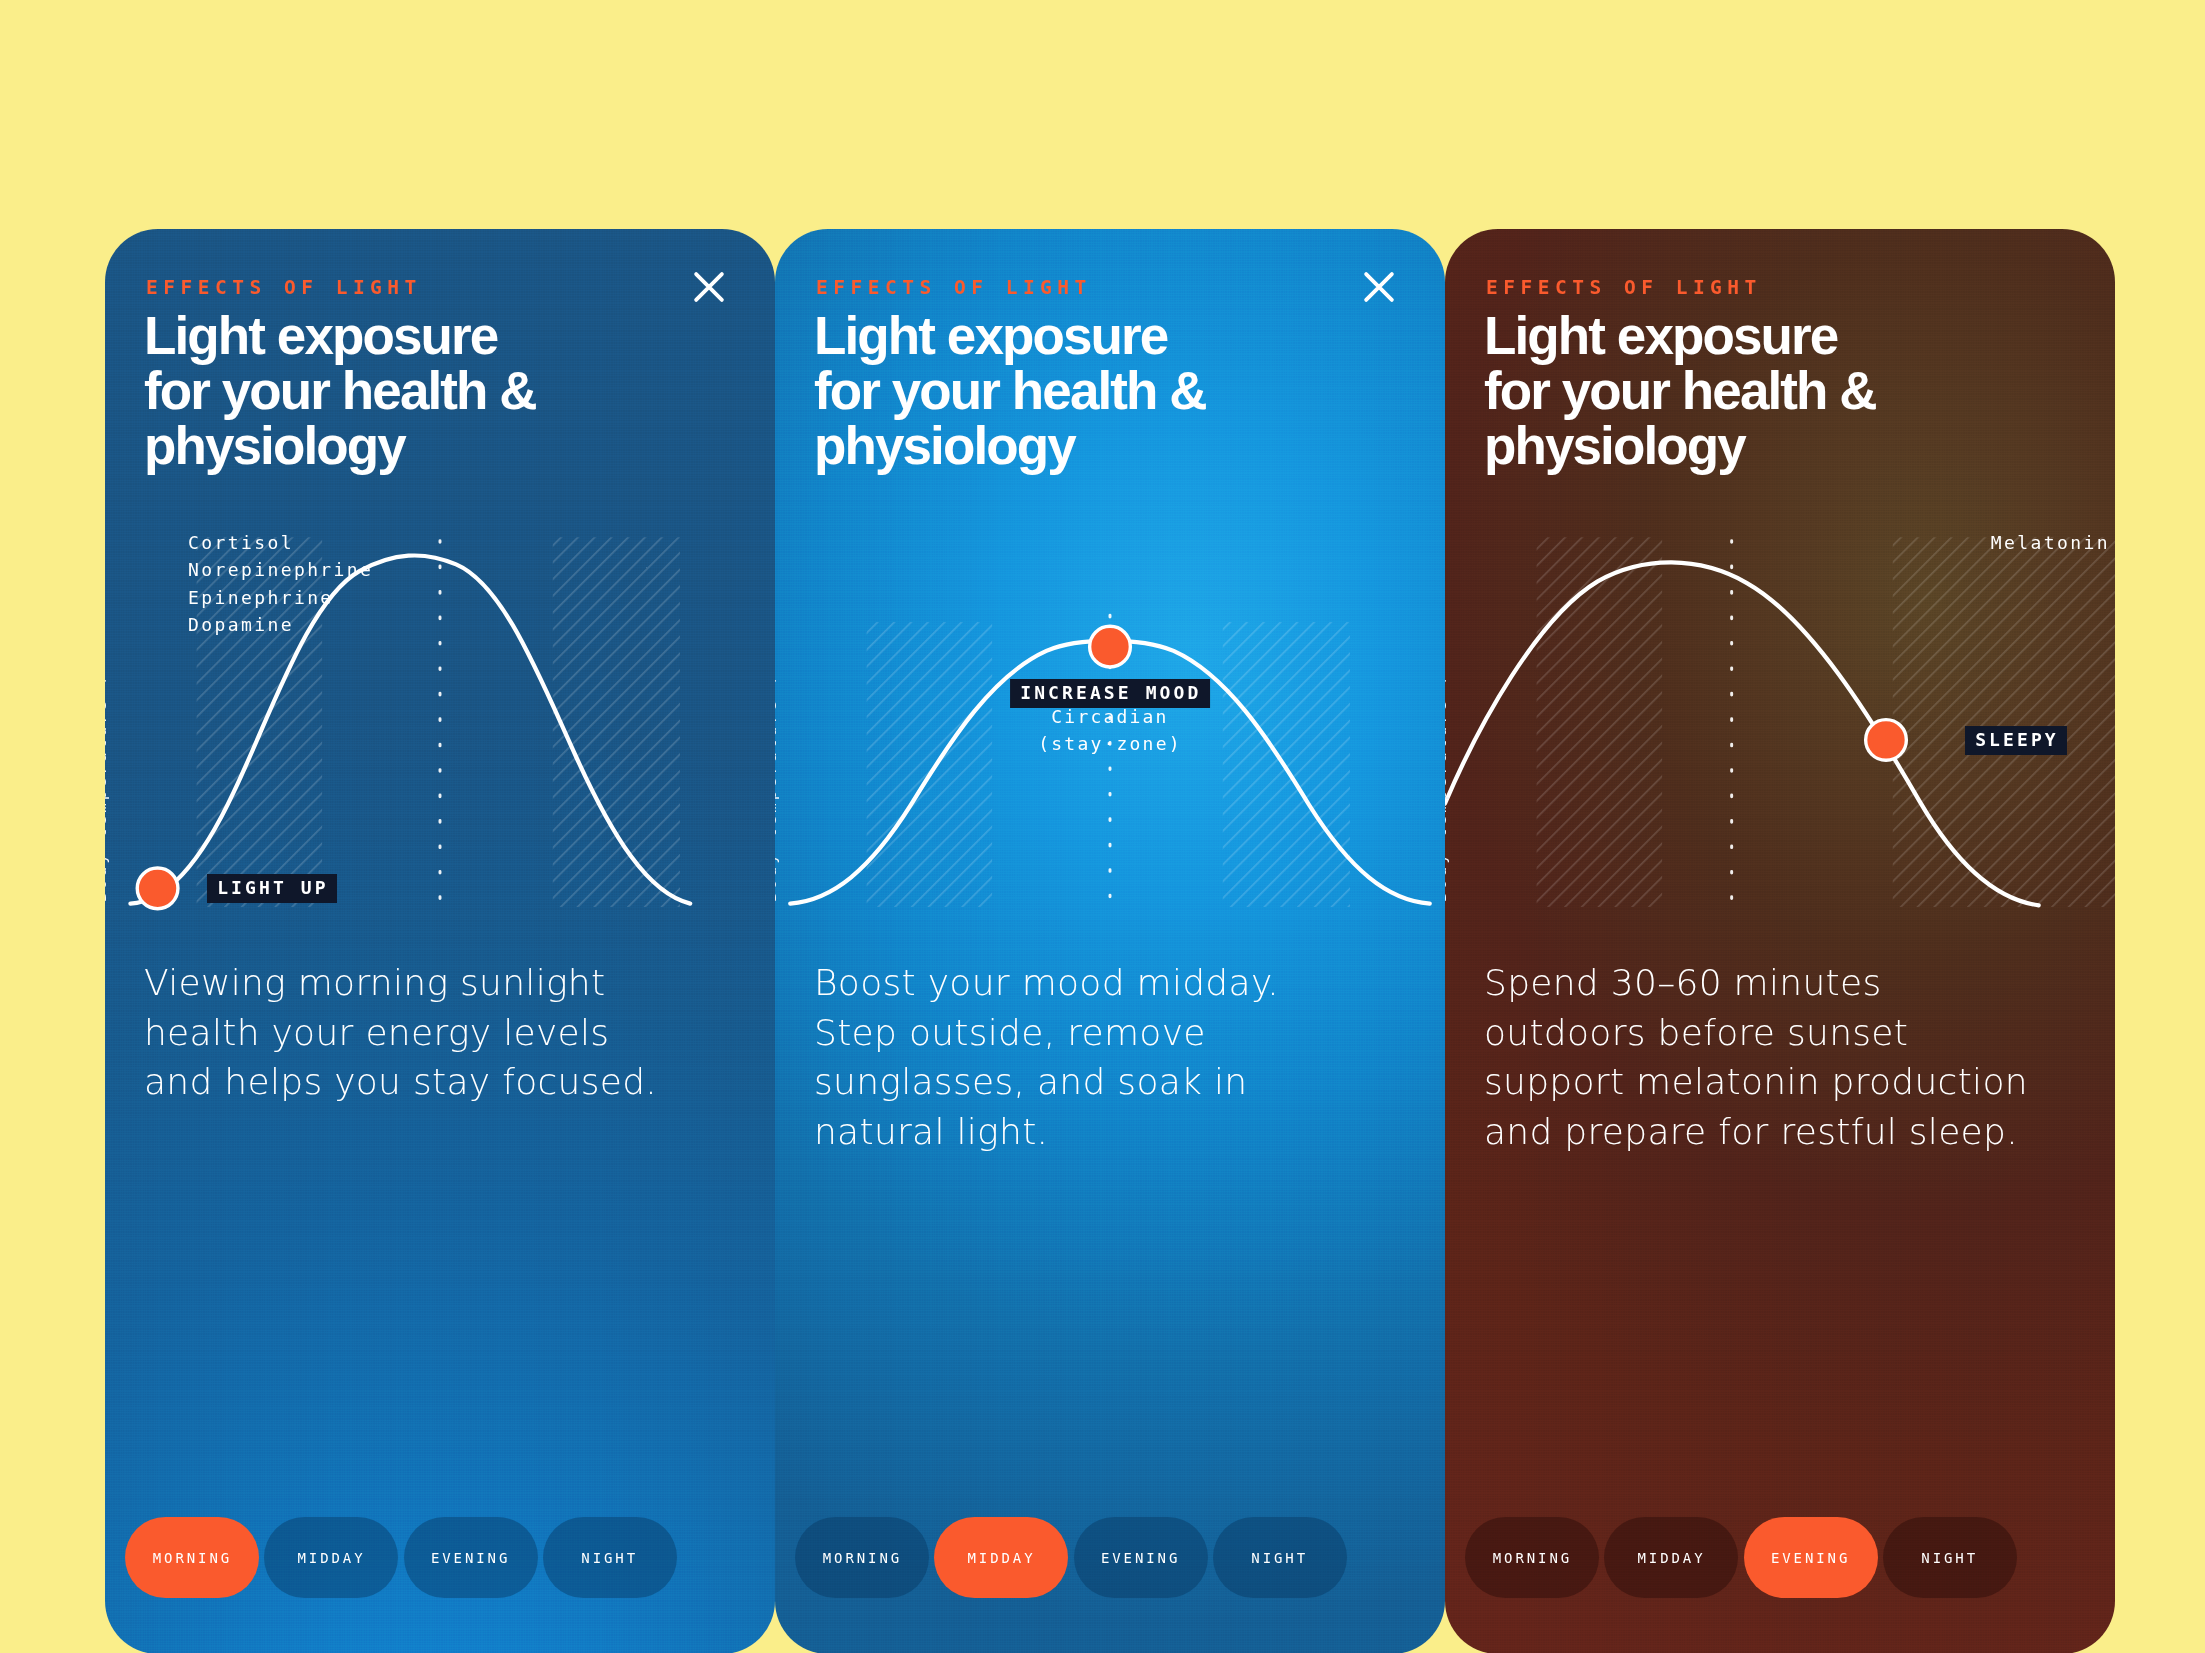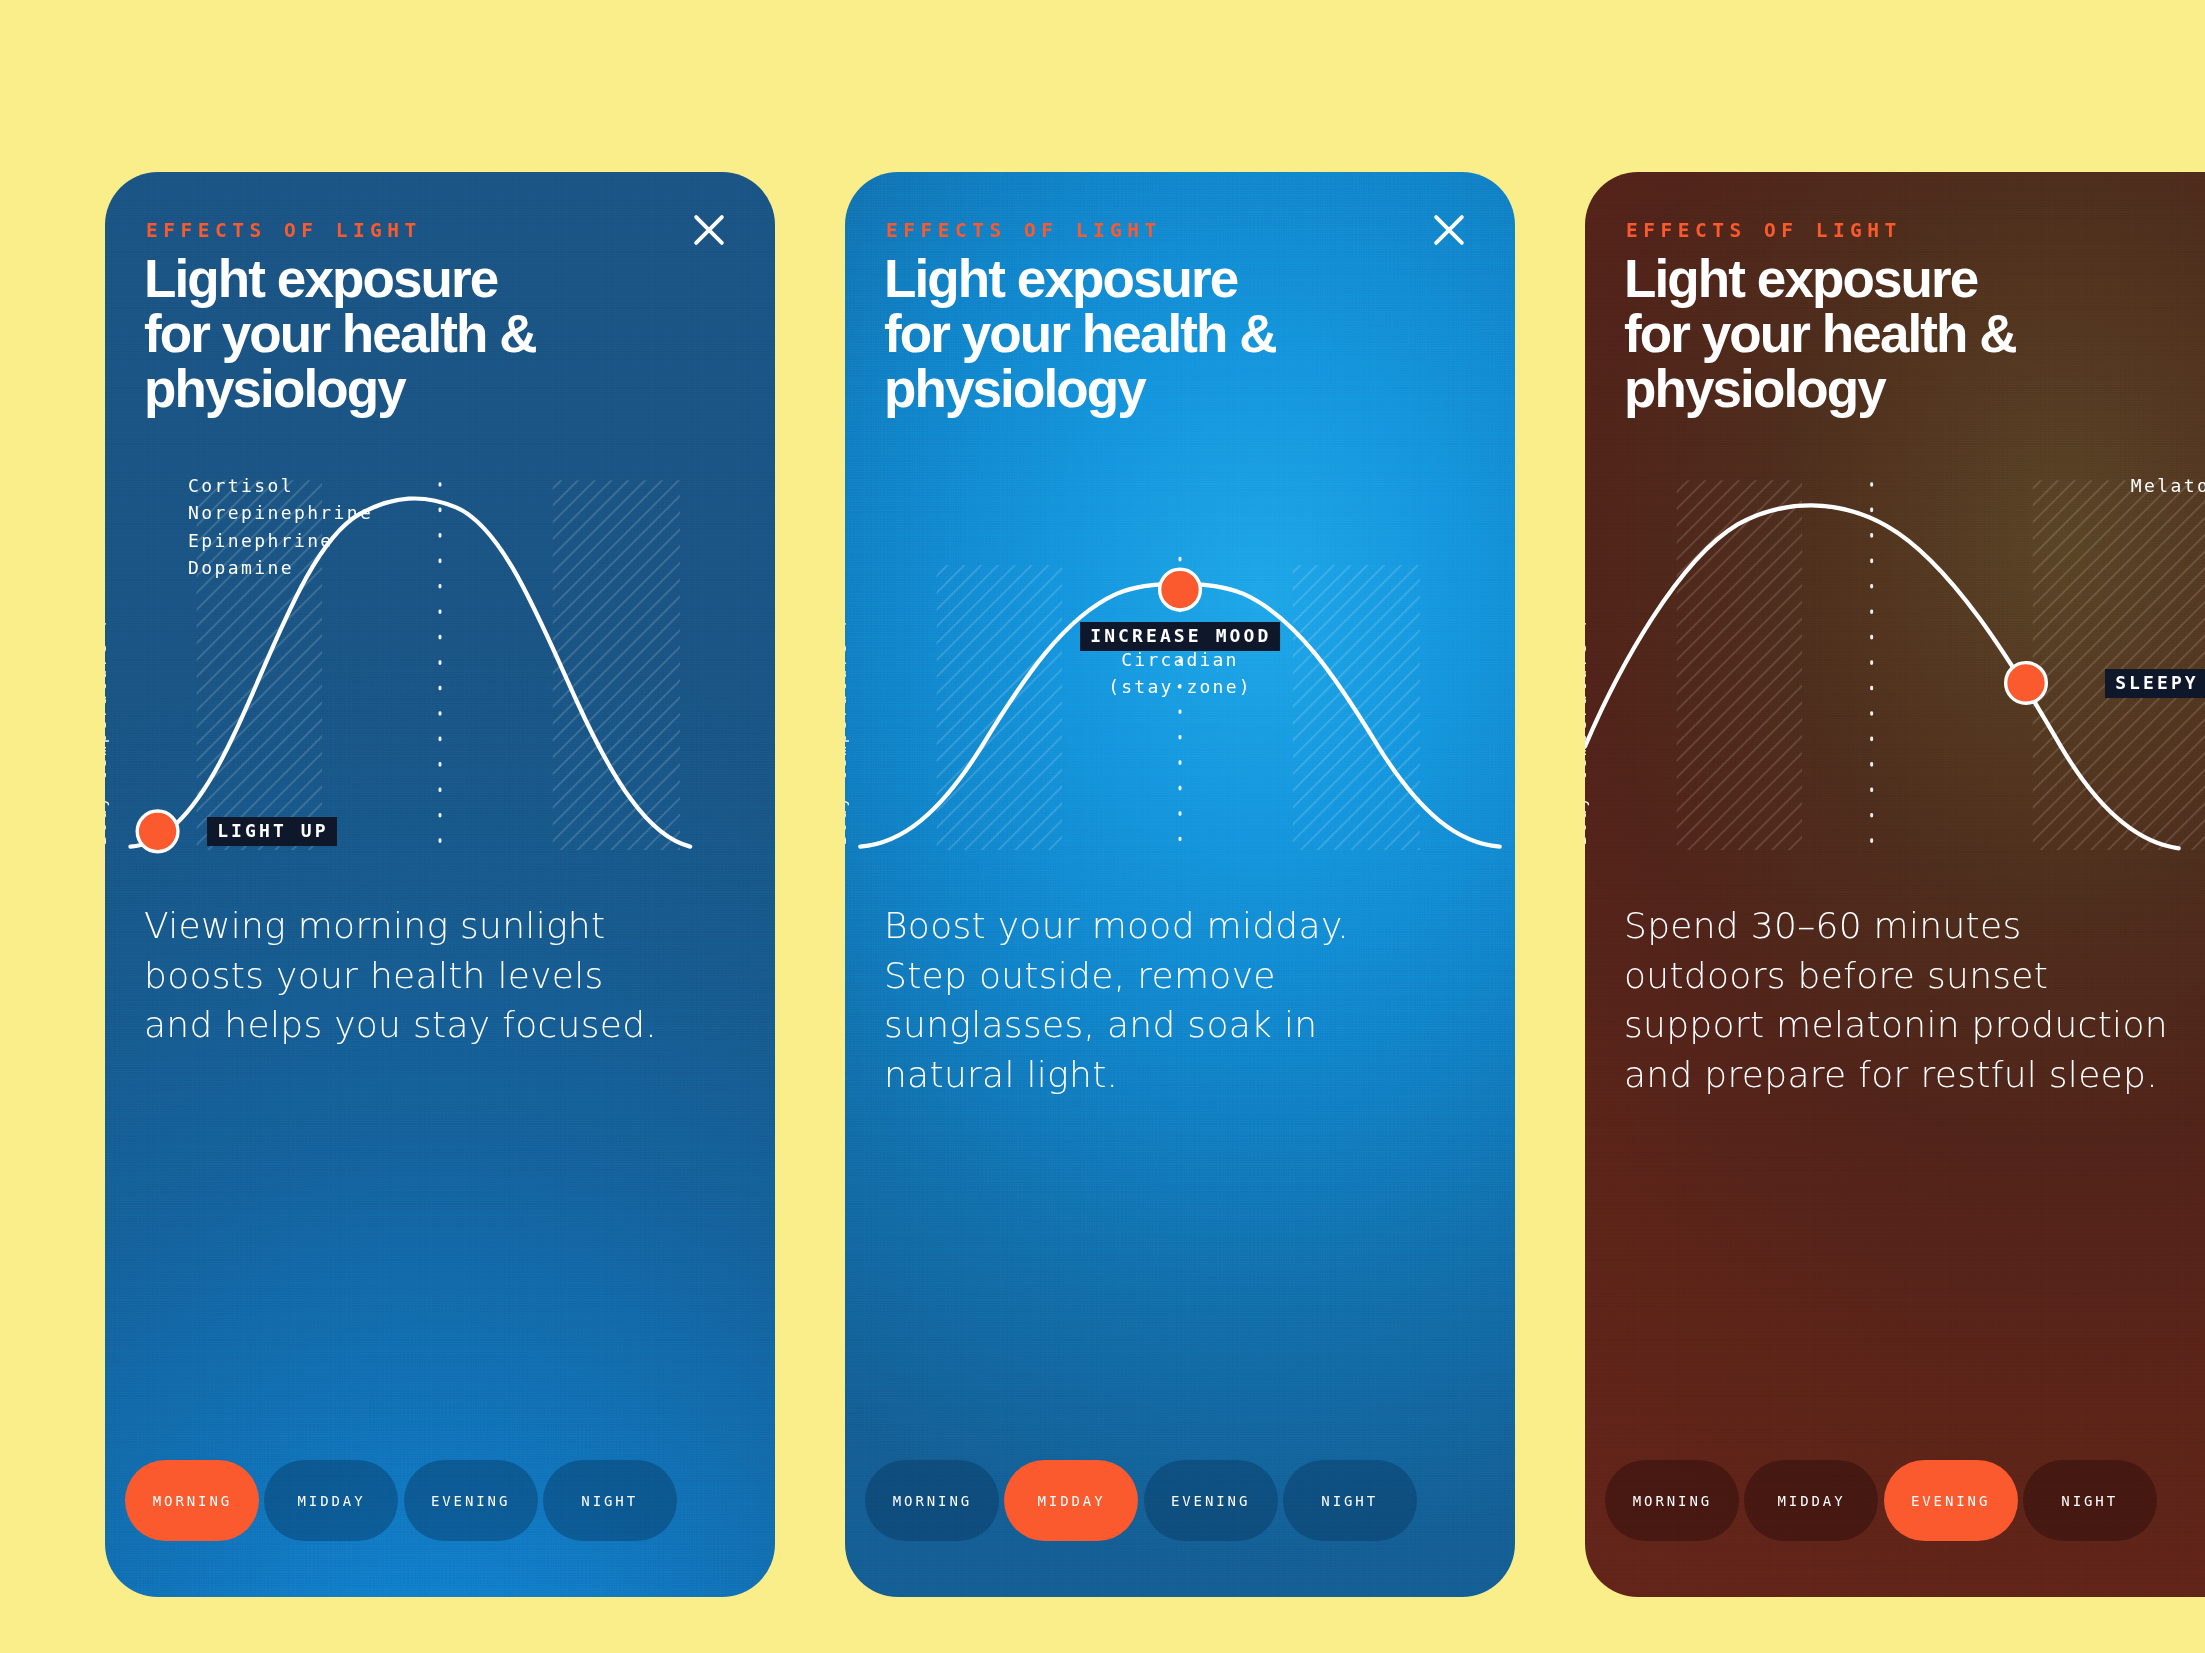--- a/index.html
+++ b/index.html
@@ -14,24 +14,23 @@
   body {
     background: #FAEE8A;
     font-family: "Liberation Sans", sans-serif;
     position: relative;
   }
 
   .stage {
     position: absolute;
     inset: 0;
     display: flex;
-    align-items: center;
+    align-items: flex-end;
     padding-left: 105px;
     padding-top: 115px;
-    gap: 70px;
   }
 
   
   .card {
     position: relative;
     width: 670px;
     height: 1425px;
     border-radius: 53px;
     overflow: hidden;
     flex: 0 0 auto;
@@ -277,21 +276,21 @@
 
         <div class="axis-label">Body temperature ↑</div>
         <div class="hormones left">Cortisol
 Norepinephrine
 Epinephrine
 Dopamine</div>
         <div class="badge" style="left:102px; top:352px;">LIGHT UP</div>
       </div>
 
       <p class="body-copy">Viewing morning sunlight
-boosts your health levels
+health your energy levels
 and helps you stay focused.</p>
 
       <div class="pills">
         <button class="pill active">MORNING</button>
         <button class="pill">MIDDAY</button>
         <button class="pill">EVENING</button>
         <button class="pill">NIGHT</button>
       </div>
     </div>
   </section>

